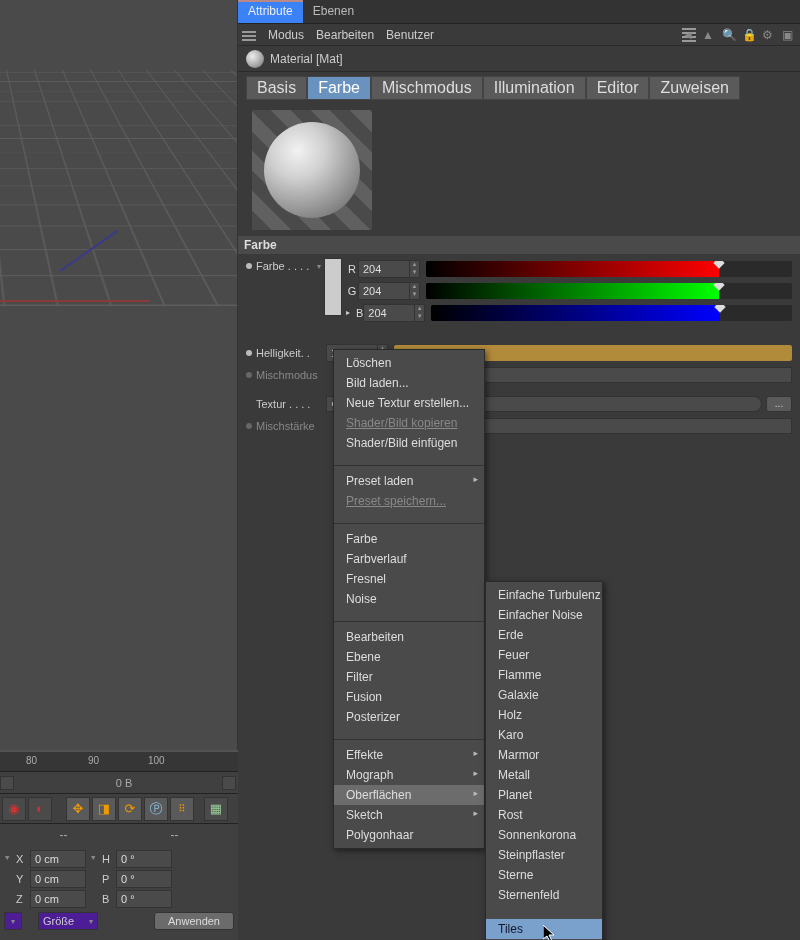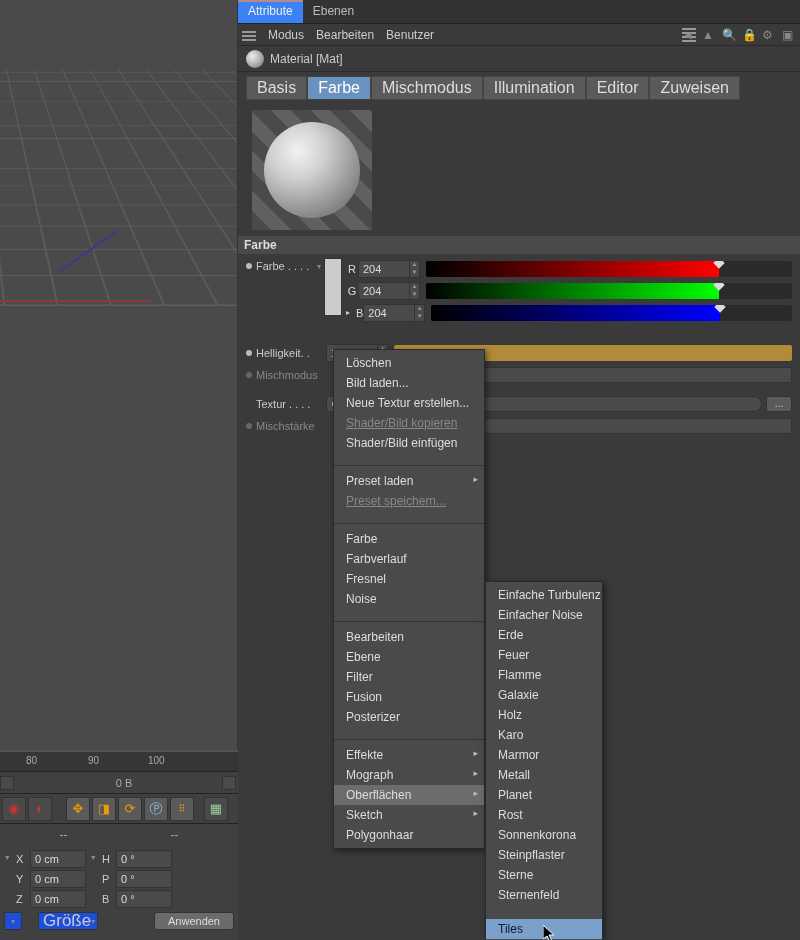--- a/index.html
+++ b/index.html
@@ -74,21 +74,21 @@
   .fbar .knob { width:14px; height:14px; background:#4a4a4a; border:1px solid #333; margin-right:2px; }
   .tools { display:flex; align-items:center; gap:2px; height:30px; padding:2px; border-bottom:1px solid #222; }
   .tbtn { width:24px; height:24px; background:#4a4a4a; border:1px solid #333; display:flex; align-items:center; justify-content:center; font-size:13px; }
   .tbtn.group { background:#5a5a5a; }
   .readout { display:flex; justify-content:space-around; padding:4px 8px; color:#aaa; }
   .coords { padding:4px 4px; }
   .crow { display:flex; gap:4px; margin-bottom:2px; align-items:center; }
   .crow .ax { width:10px; color:#ccc; font-size:11px; }
   .crow input { width:56px; height:18px; background:#4a4a4a; border:1px solid #333; color:#ddd; font-size:11px; padding:0 4px; }
   .apply { width:80px; height:18px; background:#6b6b6b; border:1px solid #333; border-radius:3px; color:#ddd; font-size:11px; text-align:center; line-height:16px; margin-left:4px; }
-  .sel { width:60px; height:18px; background:#1d4ed8; border:1px solid #333; font-size:17px; color:#ccc; padding:0 4px; display:flex; align-items:center; justify-content:space-between; }
+  .sel { width:60px; height:18px; background:#4c1d95; border:1px solid #333; font-size:11px; color:#ccc; padding:0 4px; display:flex; align-items:center; justify-content:space-between; }
   .sel::after { content:'▾'; font-size:8px; color:#888; }
 
   .cursor { position:absolute; left:543px; top:925px; pointer-events:none; z-index:100; }
 </style>
 </head>
 <body>
 
 <div class="viewport">
   <div class="grid-area"></div>
   <div class="axis-x"></div>

